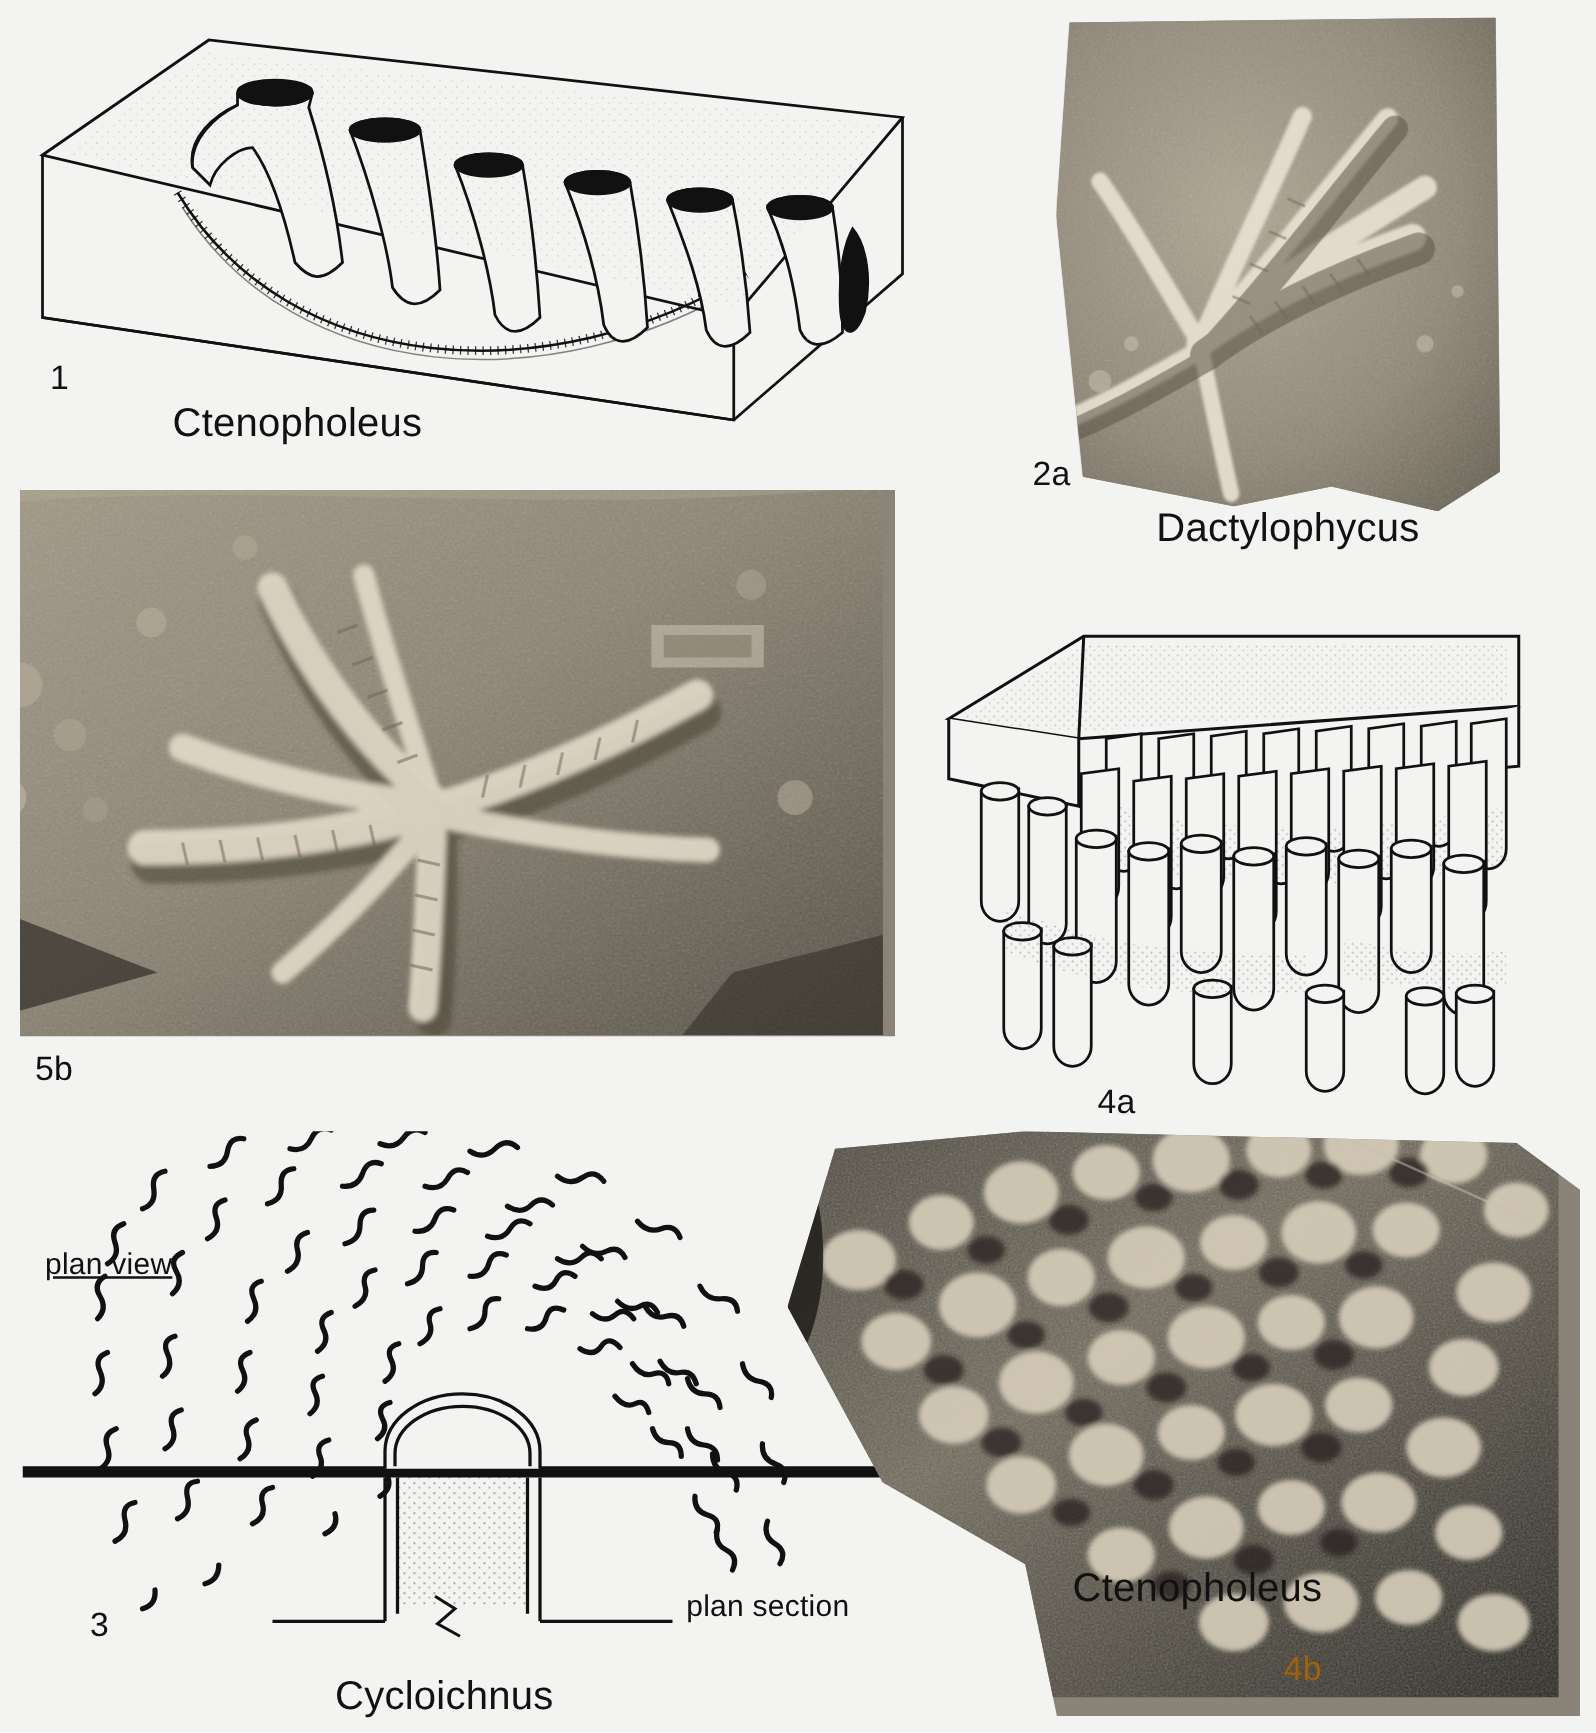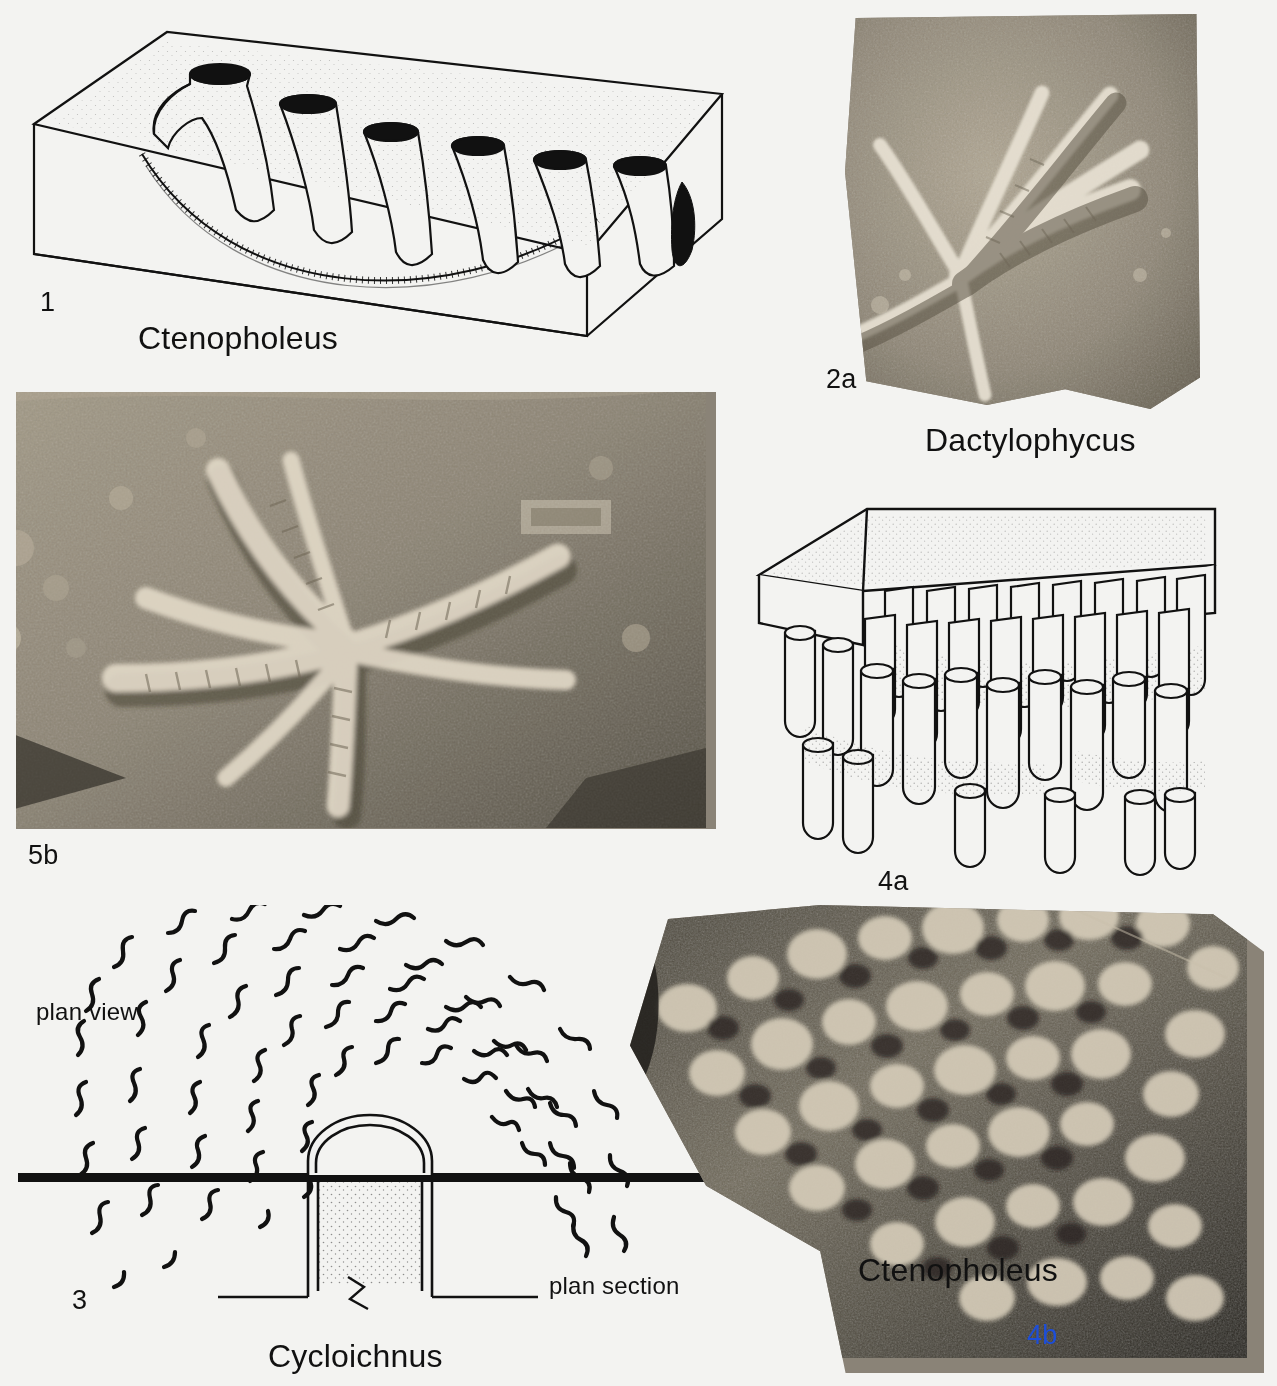--- a/index.html
+++ b/index.html
@@ -177,21 +177,21 @@
       </g>
       <g fill="#cfc6b4" opacity=".5">
         <circle cx="70" cy="330" r="9"></circle>
           <circle cx="95" cy="300" r="6"></circle>
         <circle cx="330" cy="300" r="7"></circle>
           <circle cx="356" cy="258" r="5"></circle>
       </g>
     </svg>
   </div>
   <div class="fig-label" style="left:826px;top:364px;">2a</div>
-  <div class="fig-name" style="left:925px;top:422px;">Dactylophycus</div>
+  <div class="fig-name" style="left:925px;top:404px;">Dactylophycus</div>
 
   <div class="photo" style="left:16px;top:392px;width:700px;height:437px;">
     <svg class="grain" width="760" height="480" viewBox="0 0 760 480" preserveAspectRatio="none">
       <defs>
         <linearGradient id="g2b" x1="0" y1="0" x2="1" y2="1">
           <stop offset="0%" stop-color="#a79d89"></stop>
           <stop offset="50%" stop-color="#8c8373"></stop>
           <stop offset="100%" stop-color="#4f4a3f"></stop>
         </linearGradient>
         <filter id="f2b">
@@ -465,21 +465,21 @@
         <path d="M300 277 L300 386"></path>
         <path d="M404 277 L404 386"></path>
         <path d="M414 277 L414 392"></path>
         <path d="M200 392 L290 392"></path>
         <path d="M414 392 L520 392"></path>
 
         <path d="M330 372 l16 10 l-14 12 l18 10" stroke-width="2.4"></path>
       </g>
     </svg>
   </div>
-  <div class="fig-note" style="left:36px;top:998px;">plan view</div>
+  <div class="fig-note" style="left:36px;top:998px;text-decoration:underline;">plan view</div>
   <div class="fig-note" style="left:549px;top:1272px;">plan section</div>
   <div class="fig-label" style="left:72px;top:1285px;">3</div>
   <div class="fig-name" style="left:268px;top:1338px;">Cycloichnus</div>
 
   <div class="photo" style="left:630px;top:905px;width:634px;height:468px;
        clip-path:polygon(6% 3%,30% 0%,92% 2%,100% 10%,100% 100%,34% 100%,30% 74%,12% 60%,0% 30%);">
     <svg class="grain" width="680" height="500" viewBox="0 0 680 500" preserveAspectRatio="none">
       <defs>
         <linearGradient id="g4b" x1="0" y1="0" x2="1" y2="1">
           <stop offset="0%" stop-color="#3e3a32"></stop>
@@ -576,15 +576,15 @@
         </g>
       </g>
 
       <path d="M0 300 C 90 330, 150 390, 180 500 L0 500 Z" fill="#1b1916"></path>
       <path d="M0 0 L0 300 C 60 270, 100 210, 90 120 C 84 60, 40 20, 0 0 Z" fill="#1b1916" opacity=".85"></path>
 
       <path d="M460 30 L660 120" stroke="#cdc4b0" stroke-width="2" opacity=".5" fill="none"></path>
     </svg>
   </div>
   <div class="fig-name" style="left:858px;top:1252px;">Ctenopholeus</div>
-  <div class="fig-label" style="left:1027px;top:1320px;color:#1d4ed8;">4b</div>
+  <div class="fig-label" style="left:1027px;top:1320px;color:#a16207;">4b</div>
 
 </div>
 
 </body></html>

